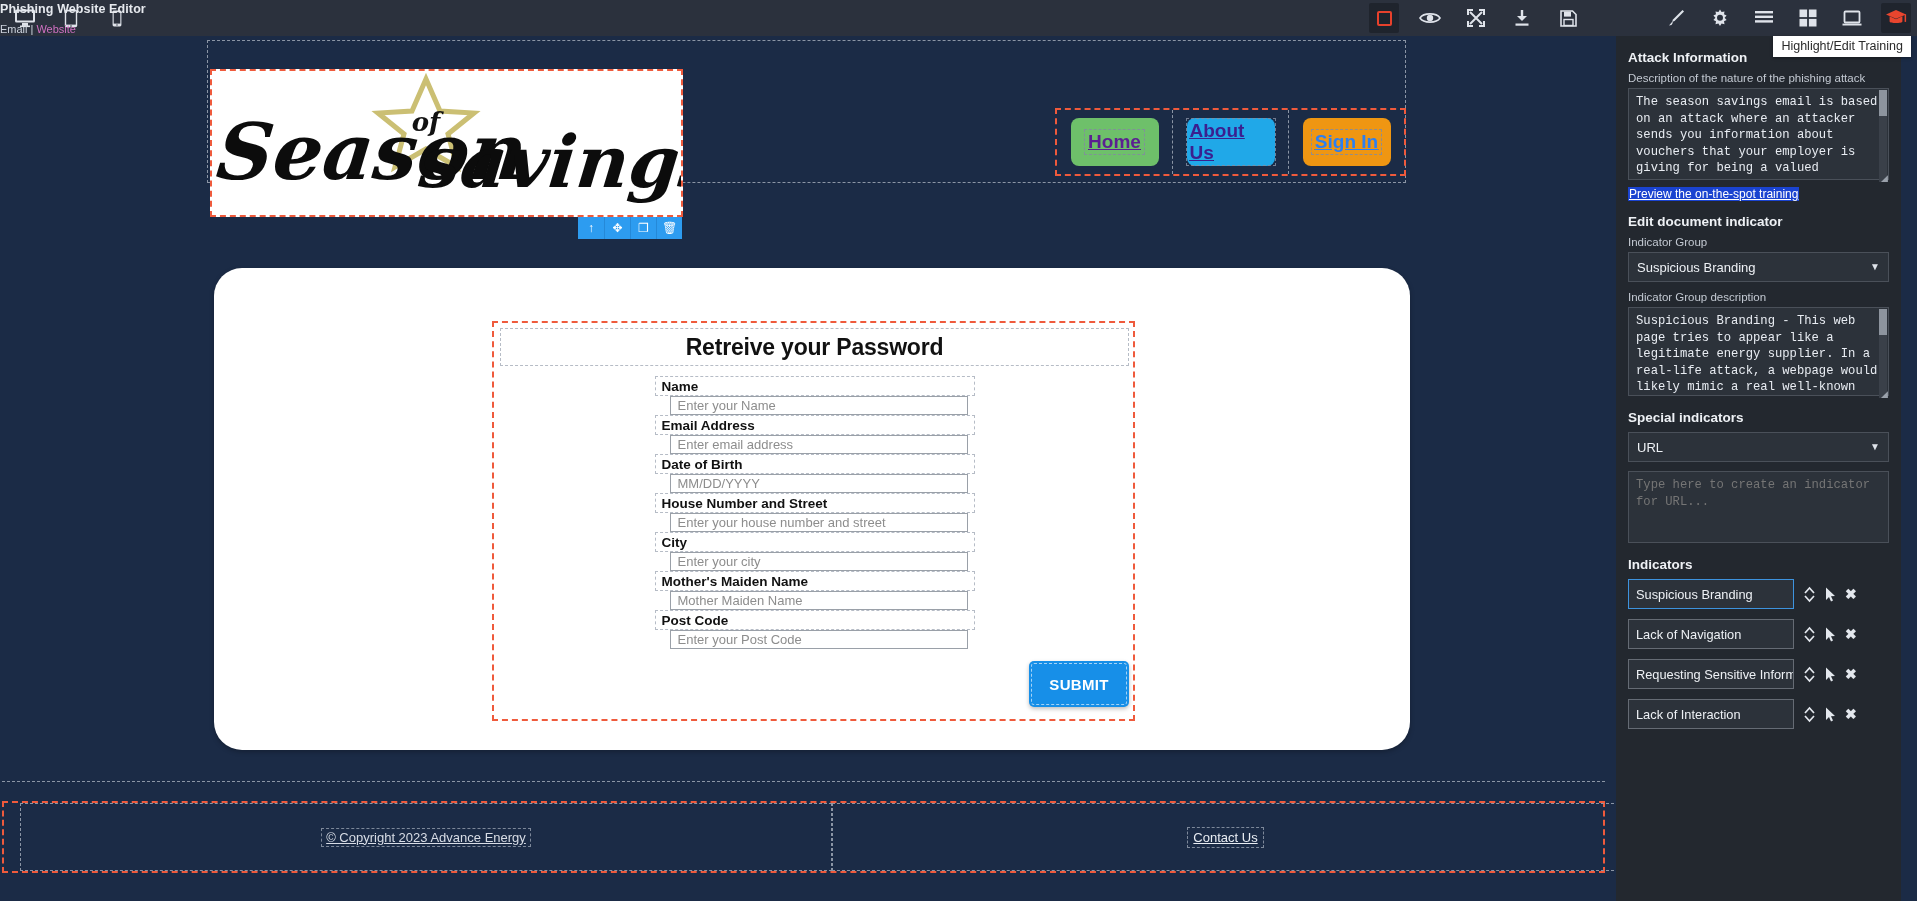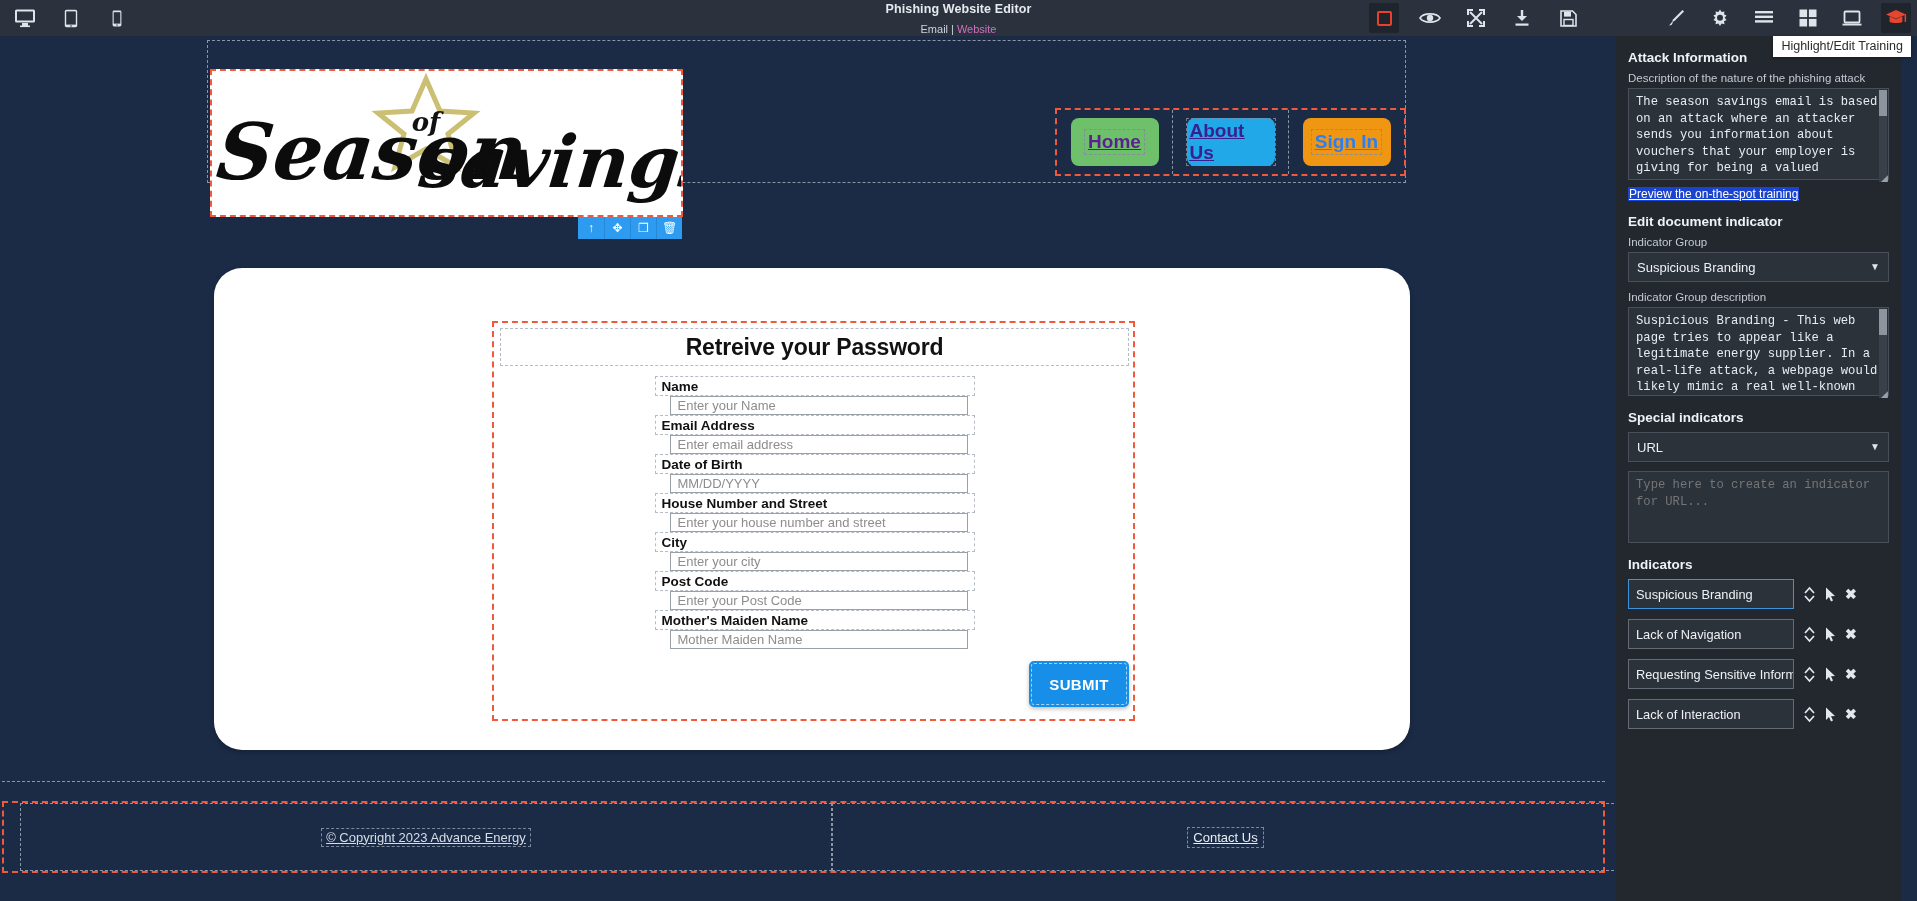--- a/index.html
+++ b/index.html
@@ -23,21 +23,21 @@
   .tb-left { display: flex; align-items: center; gap: 20px; padding-left: 12px; }
   .tb-icon {
     width: 26px; height: 26px;
     display: flex; align-items: center; justify-content: center;
     color: #d8dde6;
     cursor: pointer;
   }
   .tb-icon svg { display: block; }
   .tb-center {
     position: absolute; left: 0; right: 0; top: 2px;
-    text-align: center; pointer-events: none;
+    pointer-events: none;
   }
   .tb-title {
     font-size: 12.5px; font-weight: bold; color: #e6e9ee;
     line-height: 14px; letter-spacing: .1px;
   }
   .tb-sub { font-size: 11px; line-height: 13px; margin-top: 7px; }
   .tb-sub .email { color: #cdd3dd; }
   .tb-sub .sep { color: #cdd3dd; margin: 0 3px; }
   .tb-sub .website { color: #d070c0; }
 
@@ -509,26 +509,26 @@
       </div>
       <div class="frow">
         <div class="fcell-label">House Number and Street</div>
         <div class="fcell-input">Enter your house number and street</div>
       </div>
       <div class="frow">
         <div class="fcell-label">City</div>
         <div class="fcell-input">Enter your city</div>
       </div>
       <div class="frow">
+        <div class="fcell-label">Mother's Maiden Name</div>
+        <div class="fcell-input">Mother Maiden Name</div>
+      </div>
+      <div class="frow">
         <div class="fcell-label">Post Code</div>
         <div class="fcell-input">Enter your Post Code</div>
-      </div>
-      <div class="frow">
-        <div class="fcell-label">Mother's Maiden Name</div>
-        <div class="fcell-input">Mother Maiden Name</div>
       </div>
     </div>
 
     <div class="submit-row">
       <div class="submit-btn">SUBMIT</div>
     </div>
   </div>
 
   <div class="page-bottom-dash"></div>
   <div class="footer-outer">

